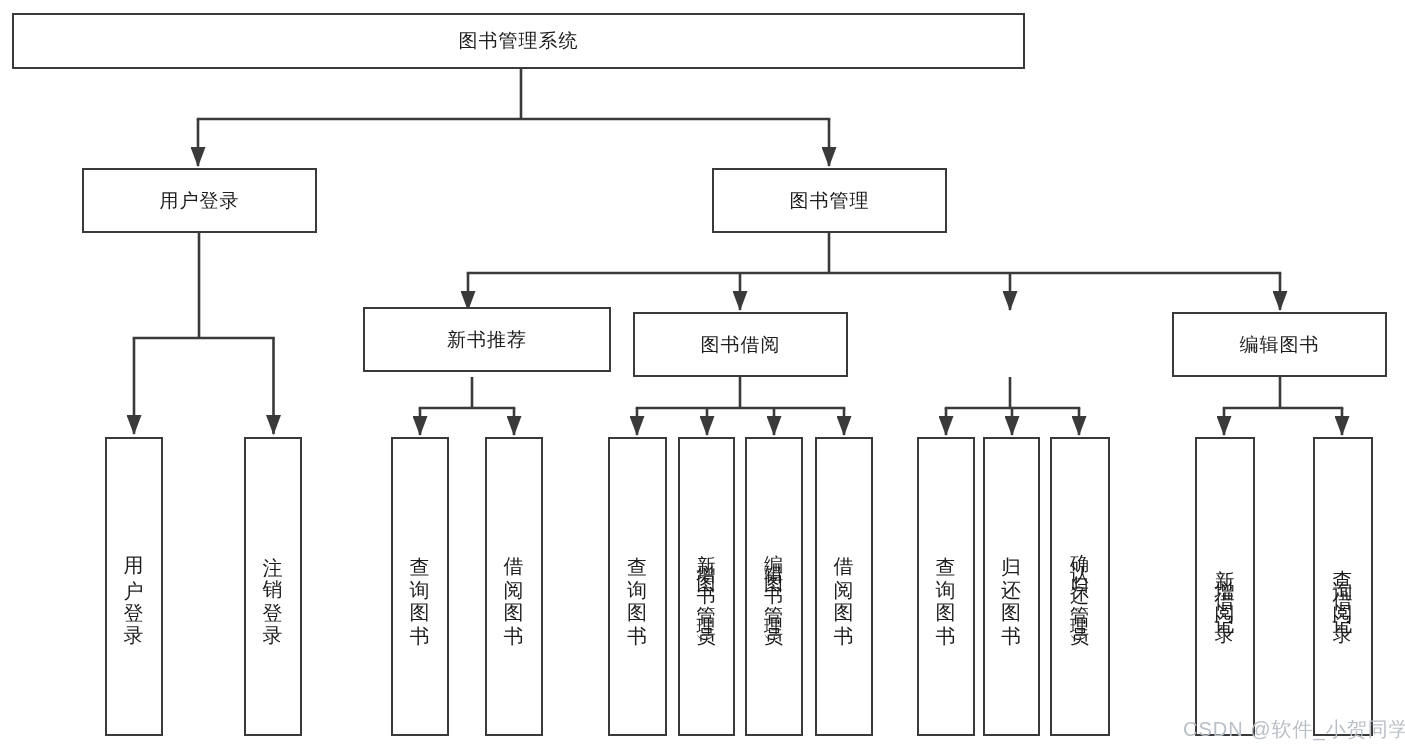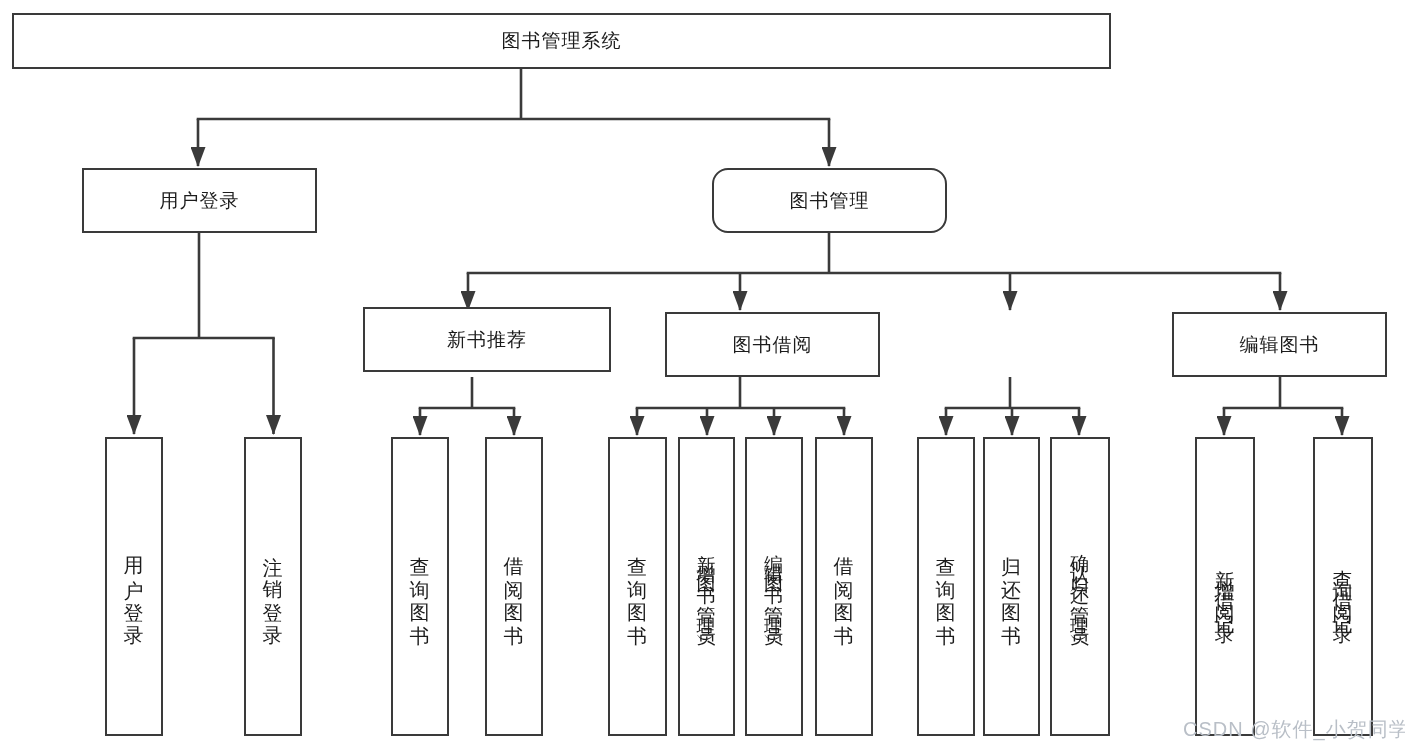--- a/index.html
+++ b/index.html
@@ -100,27 +100,27 @@
       <path d="M1012,408 V435" marker-end="url(#arr)"></path>
       <path d="M1079,408 V435" marker-end="url(#arr)"></path>
 
       <path d="M1280,377 V408"></path>
       <path d="M1222.7,408 H1343.3"></path>
       <path d="M1224,408 V435" marker-end="url(#arr)"></path>
       <path d="M1342,408 V435" marker-end="url(#arr)"></path>
     </g>
   </svg>
 
-  <div class="box" style="left:12px;top:13px;width:1099px;height:56px;">图书管理系统</div>
+  <div class="box" style="left:12px;top:13px;width:1013px;height:56px;">图书管理系统</div>
 
   <div class="box" style="left:82px;top:168px;width:235px;height:65px;">用户登录</div>
-  <div class="box" style="left:712px;top:168px;width:235px;height:65px;border-radius:16px;">图书管理</div>
+  <div class="box" style="left:712px;top:168px;width:235px;height:65px;">图书管理</div>
 
   <div class="box" style="left:363px;top:307px;width:248px;height:65px;">新书推荐</div>
-  <div class="box" style="left:633px;top:312px;width:215px;height:65px;margin-left:32px;">图书借阅</div>
+  <div class="box" style="left:633px;top:312px;width:215px;height:65px;">图书借阅</div>
   <div class="box" style="left:1172px;top:312px;width:215px;height:65px;">编辑图书</div>
 
   <div class="vbox len4" style="left:105px;">用户登录</div>
   <div class="vbox len4" style="left:244px;">注销登录</div>
 
   <div class="vbox len4" style="left:391px;">查询图书</div>
   <div class="vbox len4" style="left:485px;">借阅图书</div>
 
   <div class="vbox len4" style="left:608px;width:59px;">查询图书</div>
   <div class="vbox len9" style="left:678px;width:57px;">新增图书（管理员）</div>

